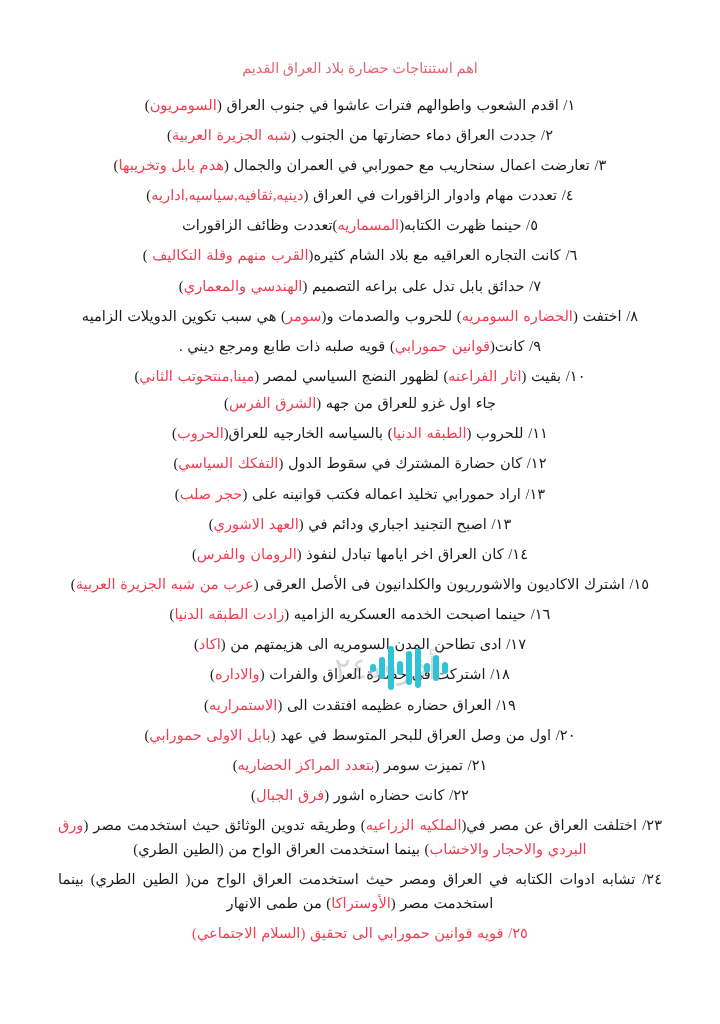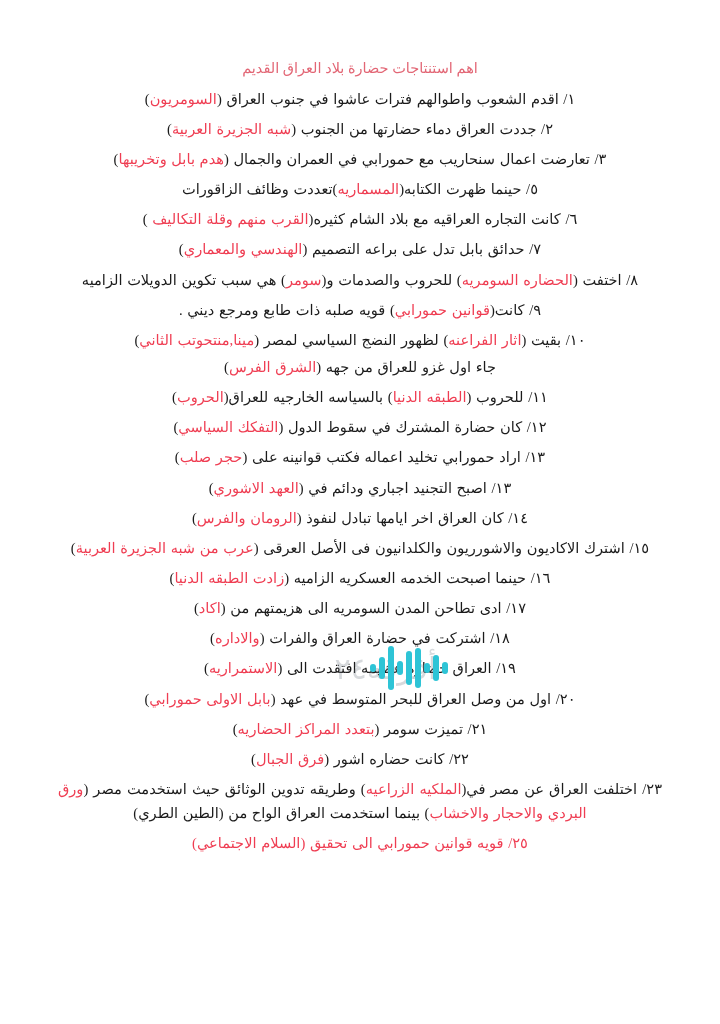--- a/index.html
+++ b/index.html
@@ -22,21 +22,21 @@
     height: 1024px;
     background: #ffffff;
     box-sizing: border-box;
     padding: 58px 52px 40px 52px;
   }
   .doc-title {
     text-align: center;
     color: #e05a6a;
     font-size: 14.5px;
     line-height: 1.5;
-    margin: 0 0 8px 0;
+    margin: 0 0 14px 0;
     letter-spacing: 0.2px;
     font-weight: 400;
     opacity: 0.92;
   }
   .items {
     list-style: none;
     margin: 0;
     padding: 0;
     font-family: Liberation Serif, serif;
   }
@@ -118,20 +118,21 @@
 <body>
 
 <div class="page">
 
   <h1 class="doc-title">اهم استنتاجات حضارة بلاد العراق القديم</h1>
 
   <ol class="items" id="items-list">
       <li class="item"><span class="num">١/ </span><span>اقدم الشعوب واطوالهم فترات عاشوا في جنوب العراق (</span><span class="hl">السومريون</span><span>)</span></li>
       <li class="item"><span class="num">٢/ </span><span>جددت العراق دماء حضارتها من الجنوب (</span><span class="hl">شبه الجزيرة العربية</span><span>)</span></li>
       <li class="item"><span class="num">٣/ </span><span>تعارضت اعمال سنحاريب مع حمورابي في العمران والجمال (</span><span class="hl">هدم بابل وتخريبها</span><span>)</span></li>
+      <li class="item"><span class="num">٤/ </span><span>تعددت مهام وادوار الزاقورات في العراق (</span><span class="hl">دينيه,ثقافيه,سياسيه,اداريه</span><span>)</span></li>
       <li class="item"><span class="num">٥/ </span><span>حينما ظهرت الكتابه(</span><span class="hl">المسماريه</span><span>)تعددت وظائف الزاقورات</span></li>
       <li class="item"><span class="num">٦/ </span><span>كانت التجاره العراقيه مع بلاد الشام كثيره(</span><span class="hl">القرب منهم وقلة التكاليف </span><span>)</span></li>
       <li class="item"><span class="num">٧/ </span><span>حدائق بابل تدل على براعه التصميم (</span><span class="hl">الهندسي والمعماري</span><span>)</span></li>
       <li class="item wide"><span class="num">٨/ </span><span>اختفت (</span><span class="hl">الحضاره السومريه</span><span>) للحروب والصدمات و(</span><span class="hl">سومر</span><span>) هي سبب تكوين الدويلات الزاميه</span></li>
       <li class="item"><span class="num">٩/ </span><span>كانت(</span><span class="hl">قوانين حمورابي</span><span>) قويه صلبه ذات طابع ومرجع ديني .</span></li>
       <li class="item"><span class="num">١٠/ </span><span>بقيت (</span><span class="hl">اثار الفراعنه</span><span>) لظهور النضج السياسي لمصر (</span><span class="hl">مينا,منتحوتب الثاني</span><span>)</span></li>
       <li class="item subline"><span>جاء اول غزو للعراق من جهه (</span><span class="hl">الشرق الفرس</span><span>)</span></li>
       <li class="item"><span class="num">١١/ </span><span>  للحروب (</span><span class="hl">الطبقه الدنيا</span><span>) بالسياسه الخارجيه للعراق(</span><span class="hl">الحروب</span><span>)</span></li>
       <li class="item"><span class="num">١٢/ </span><span> كان حضارة المشترك في سقوط الدول (</span><span class="hl">التفكك السياسي</span><span>)</span></li>
       <li class="item"><span class="num">١٣/ </span><span>اراد حمورابي تخليد اعماله فكتب قوانينه على (</span><span class="hl">حجر صلب</span><span>)</span></li>
@@ -139,20 +140,21 @@
       <li class="item"><span class="num">١٤/ </span><span>كان العراق اخر ايامها تبادل لنفوذ (</span><span class="hl">الرومان والفرس</span><span>)</span></li>
       <li class="item wide"><span class="num">١٥/ </span><span>اشترك الاكاديون والاشورريون والكلدانيون فى الأصل العرقى (</span><span class="hl">عرب من شبه الجزيرة العربية</span><span>)</span></li>
       <li class="item"><span class="num">١٦/ </span><span>حينما اصبحت الخدمه العسكريه الزاميه (</span><span class="hl">زادت الطبقه الدنيا</span><span>)</span></li>
       <li class="item"><span class="num">١٧/ </span><span>ادى تطاحن المدن السومريه الى هزيمتهم من (</span><span class="hl">اكاد</span><span>)</span></li>
       <li class="item"><span class="num">١٨/ </span><span>اشتركت في حضارة العراق والفرات (</span><span class="hl">والاداره</span><span>)</span></li>
       <li class="item"><span class="num">١٩/ </span><span> العراق حضاره عظيمه افتقدت الى (</span><span class="hl">الاستمراريه</span><span>)</span></li>
       <li class="item"><span class="num">٢٠/ </span><span>اول من وصل العراق للبحر المتوسط في عهد (</span><span class="hl">بابل الاولى حمورابي</span><span>)</span></li>
       <li class="item"><span class="num">٢١/ </span><span>تميزت سومر (</span><span class="hl">بتعدد المراكز الحضاريه</span><span>)</span></li>
       <li class="item"><span class="num">٢٢/ </span><span>كانت حضاره اشور (</span><span class="hl">فرق الجبال</span><span>)</span></li>
       <li class="item wide"><span class="num">٢٣/ </span><span>  اختلفت العراق عن مصر في(</span><span class="hl">الملكيه الزراعيه</span><span>) وطريقه تدوين الوثائق حيث استخدمت مصر (</span><span class="hl">ورق البردي والاحجار والاخشاب</span><span>) بينما استخدمت العراق الواح من (الطين الطري)</span></li>
+      <li class="item wide"><span class="num">٢٤/ </span><span> تشابه ادوات الكتابه في العراق ومصر حيث استخدمت العراق الواح من( الطين الطري) بينما استخدمت مصر (</span><span class="hl">الأوستراكا</span><span>) من طمى الانهار</span></li>
       <li class="item all-red"><span class="num">٢٥/ </span><span>قويه قوانين حمورابي الى تحقيق (</span><span class="hl">السلام الاجتماعي</span><span>)</span></li>
     </ol>
 
   <div class="watermark">
     <div class="wm-text">أفرقه٢٤</div>
     <div class="wm-wave">
       <i class="b1"></i>
         <i class="b2"></i>
         <i class="b3"></i>
       <i class="b4"></i>

